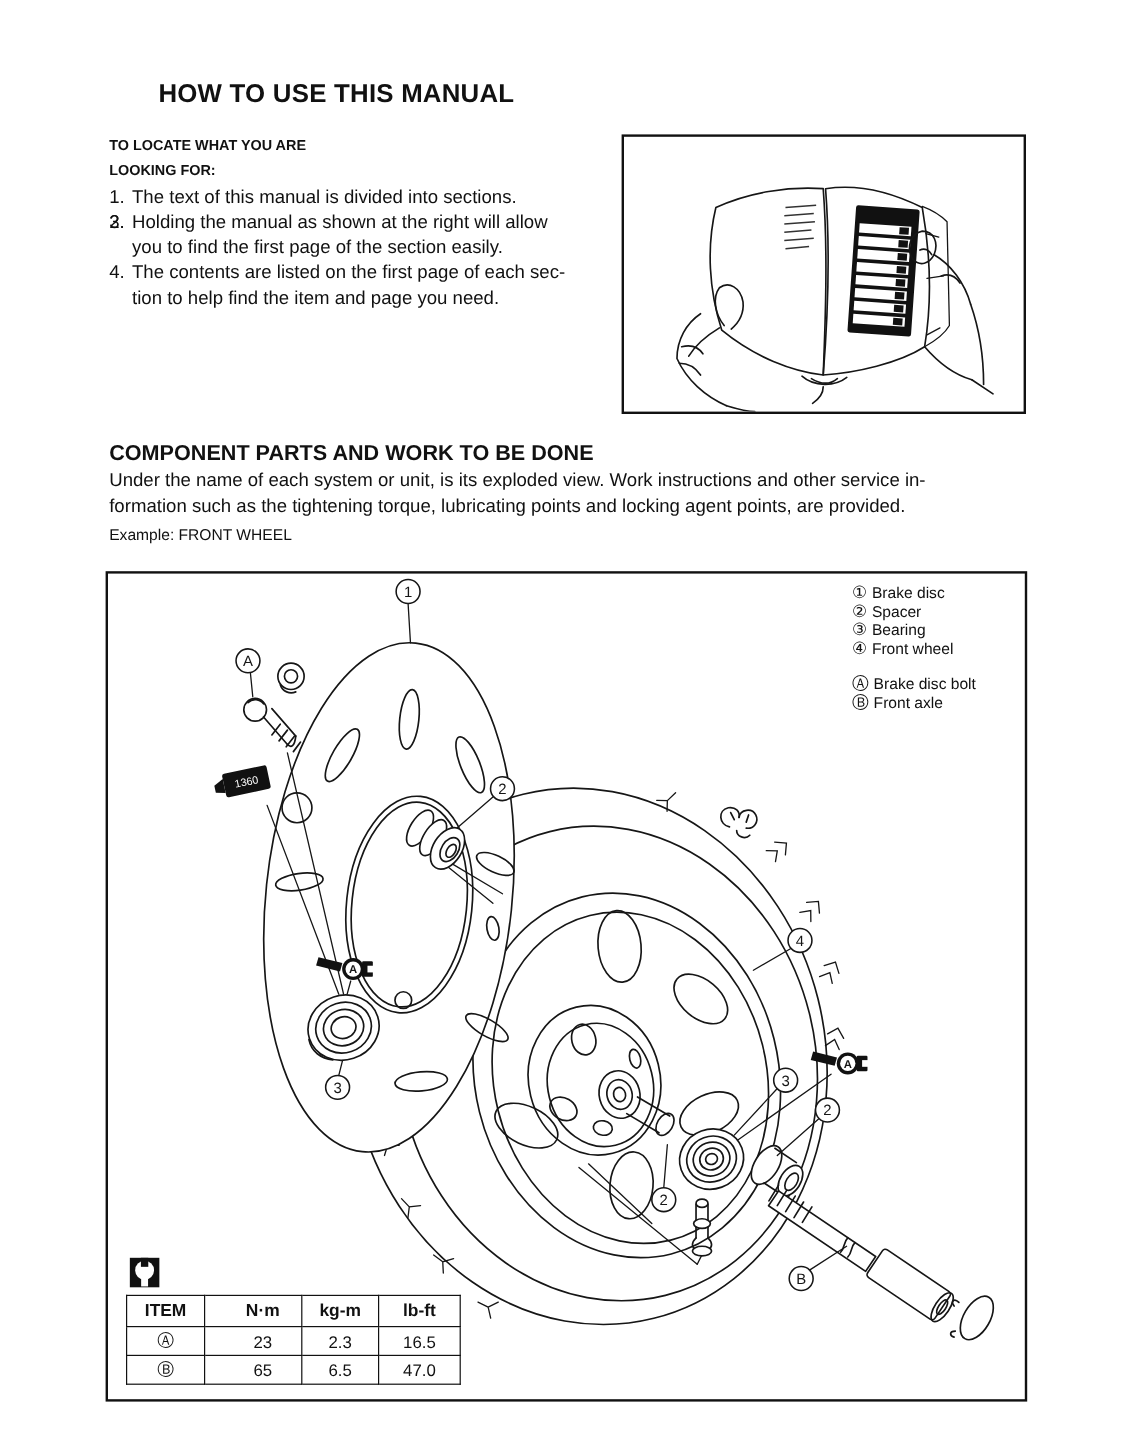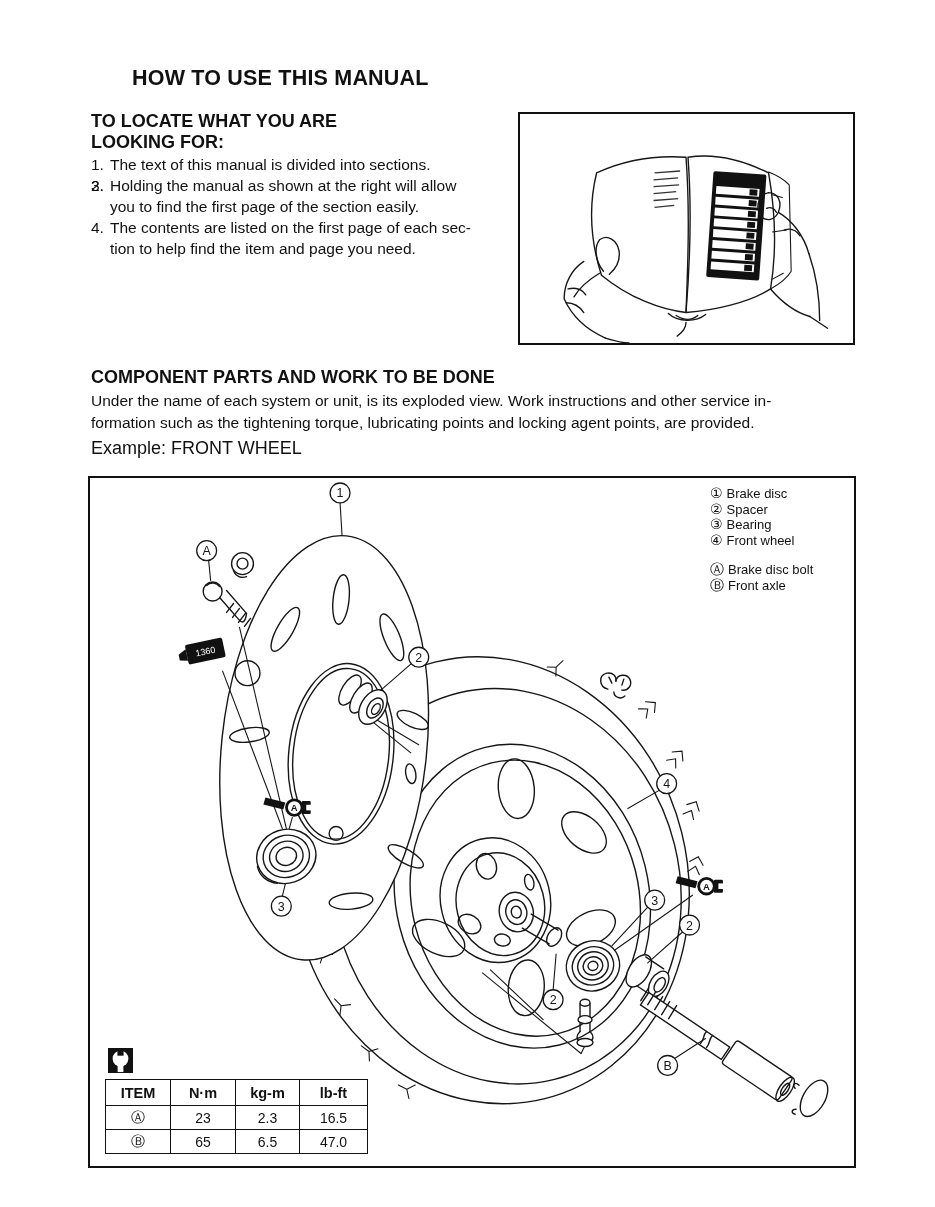--- a/index.html
+++ b/index.html
@@ -2,45 +2,45 @@
 <html><head>
 <meta charset="utf-8">
 <style>
   html,body{margin:0;padding:0;background:#fff;}
   body{width:935px;height:1207px;position:relative;overflow:hidden;
        font-family:"Liberation Sans","DejaVu Sans",sans-serif;color:#111;}
   .abs{position:absolute;}
   .pre{white-space:pre-line;}
   
   .h1{left:91px;top:66px;font-size:21.5px;font-weight:bold;letter-spacing:.2px;margin-left:41px;}
-  .h2a{left:91px;top:111px;font-size:18px;font-weight:bold;line-height:21px;}
+  .h2a{left:91px;top:111px;font-size:12px;font-weight:bold;line-height:21px;}
   .h2b{left:91px;top:367px;font-size:18px;font-weight:bold;}
   
   .list{left:91px;top:154px;width:430px;font-size:15.5px;line-height:21px;}
   .li{position:relative;padding-left:19px;}
   .li .num{position:absolute;left:0;top:0;}
   
   .body-par{left:91px;top:390px;width:785px;font-size:15.5px;line-height:22px;}
-  .example{left:91px;top:438px;font-size:18px;}
+  .example{left:91px;top:438px;font-size:13px;}
   
   .book-box{left:518px;top:112px;width:333px;height:229px;border:2px solid #111;background:#fff;}
   .fig-box{left:88px;top:476px;width:764px;height:688px;border:2px solid #111;background:#fff;}
   .fig-box svg.diagram{position:absolute;left:0;top:0;}
   
   .legend{position:absolute;left:620px;top:8px;font-size:13px;line-height:15.5px;}
   .legend .row{white-space:nowrap;}
   .legend .key{font-size:14px;margin-right:4px;}
   .legend .gap{height:14px;}
   
   .ticon{position:absolute;left:18px;top:570px;width:25px;height:25px;}
   table.tq{position:absolute;left:15px;top:601px;border-collapse:collapse;table-layout:fixed;}
   table.tq th,table.tq td{border:1.7px solid #111;text-align:center;padding:0;font-size:14px;margin-top:20px;}
   table.tq th{height:25px;font-weight:bold;font-size:14.5px;}
   table.tq td{height:23px;}
-  table.tq .c0{width:64px;}  table.tq .c1{width:64px;}
+  table.tq .c0{width:64px;}  table.tq .c1{width:64px;padding-left:16px;}
   table.tq .c2{width:63px;}  table.tq .c3{width:67px;}
   td.itemcell{font-size:16px;}
   
   .ln{fill:none;stroke:#161616;stroke-width:1.4;stroke-linecap:round;stroke-linejoin:round;}
   .ln2{fill:none;stroke:#161616;stroke-width:1.1;stroke-linecap:round;}
   .callout circle{fill:#fff;stroke:#161616;stroke-width:1.3;}
   .callout text{font-size:12.5px;fill:#161616;text-anchor:middle;}
   svg text{font-family:"Liberation Sans","DejaVu Sans",sans-serif;}
   .wlabel{font-size:9.5px;font-weight:bold;fill:#161616;text-anchor:middle;}
 </style>

